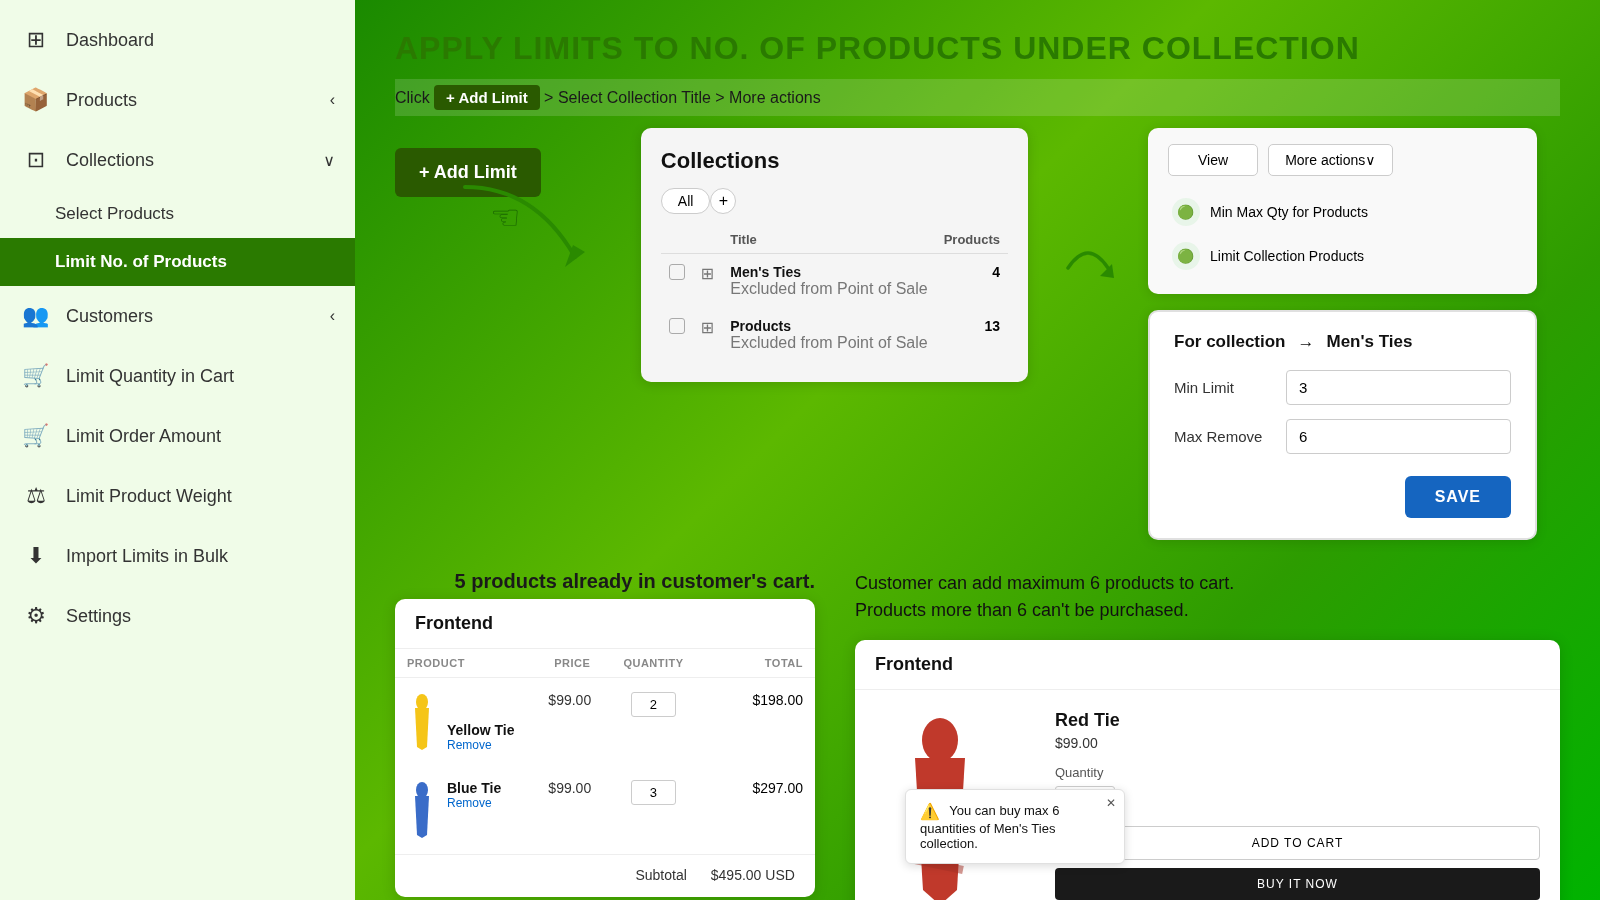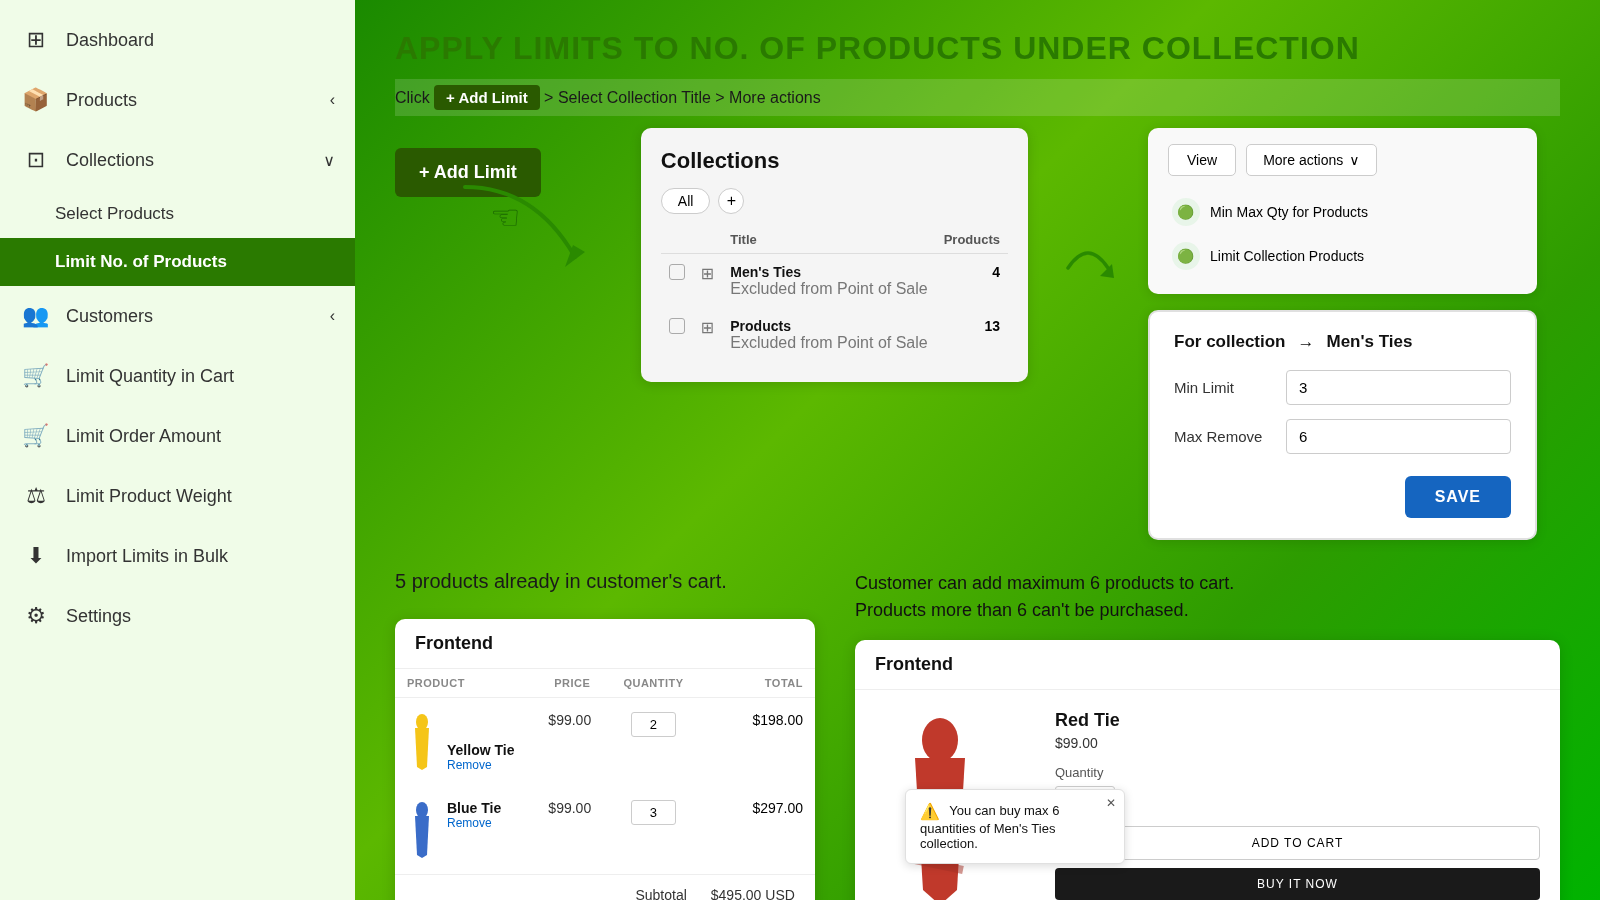--- a/index.html
+++ b/index.html
@@ -114,21 +114,20 @@
     }
     .collections-panel h3 {
       font-size: 22px;
       font-weight: 700;
       color: #111;
       margin-bottom: 14px;
     }
     .tab-row {
       display: flex;
       align-items: center;
-      gap: 8px;
       margin-bottom: 12px;
     }
     .tab-all {
       background: #fff;
       border: 1px solid #ccc;
       border-radius: 20px;
       padding: 4px 16px;
       font-size: 14px;
       cursor: pointer;
     }
@@ -175,34 +174,33 @@
     }
     .view-actions-row {
       display: flex;
       gap: 10px;
       margin-bottom: 14px;
     }
     .btn-view {
       background: #fff;
       border: 1px solid #ccc;
       border-radius: 5px;
-      padding: 7px 18px;
+      padding: 7px 29px;
       font-size: 14px;
       cursor: pointer;
     }
     .btn-more {
       background: #fff;
       border: 1px solid #ccc;
       border-radius: 5px;
       padding: 7px 16px;
       font-size: 14px;
       cursor: pointer;
       display: flex;
       align-items: center;
-      gap: 6px;
     }
     .action-item {
       display: flex;
       align-items: center;
       gap: 10px;
       padding: 8px 4px;
       font-size: 14px;
       cursor: pointer;
     }
     .action-icon {
@@ -271,22 +269,23 @@
     .lower-section {
       display: flex;
       gap: 40px;
       align-items: flex-start;
       margin-top: 10px;
     }
 
     .cart-info-text {
       font-size: 20px;
       color: #1a1a1a;
-      font-weight: 400;
-      margin-bottom: 26px;
+      font-weight: 700;
+      margin-bottom: 6px;
+      text-align: right;
     }
 
     
     .frontend-panel {
       background: #fff;
       border-radius: 10px;
       padding: 0;
       min-width: 420px;
       max-width: 480px;
       box-shadow: 0 2px 14px rgba(0,0,0,0.15);

